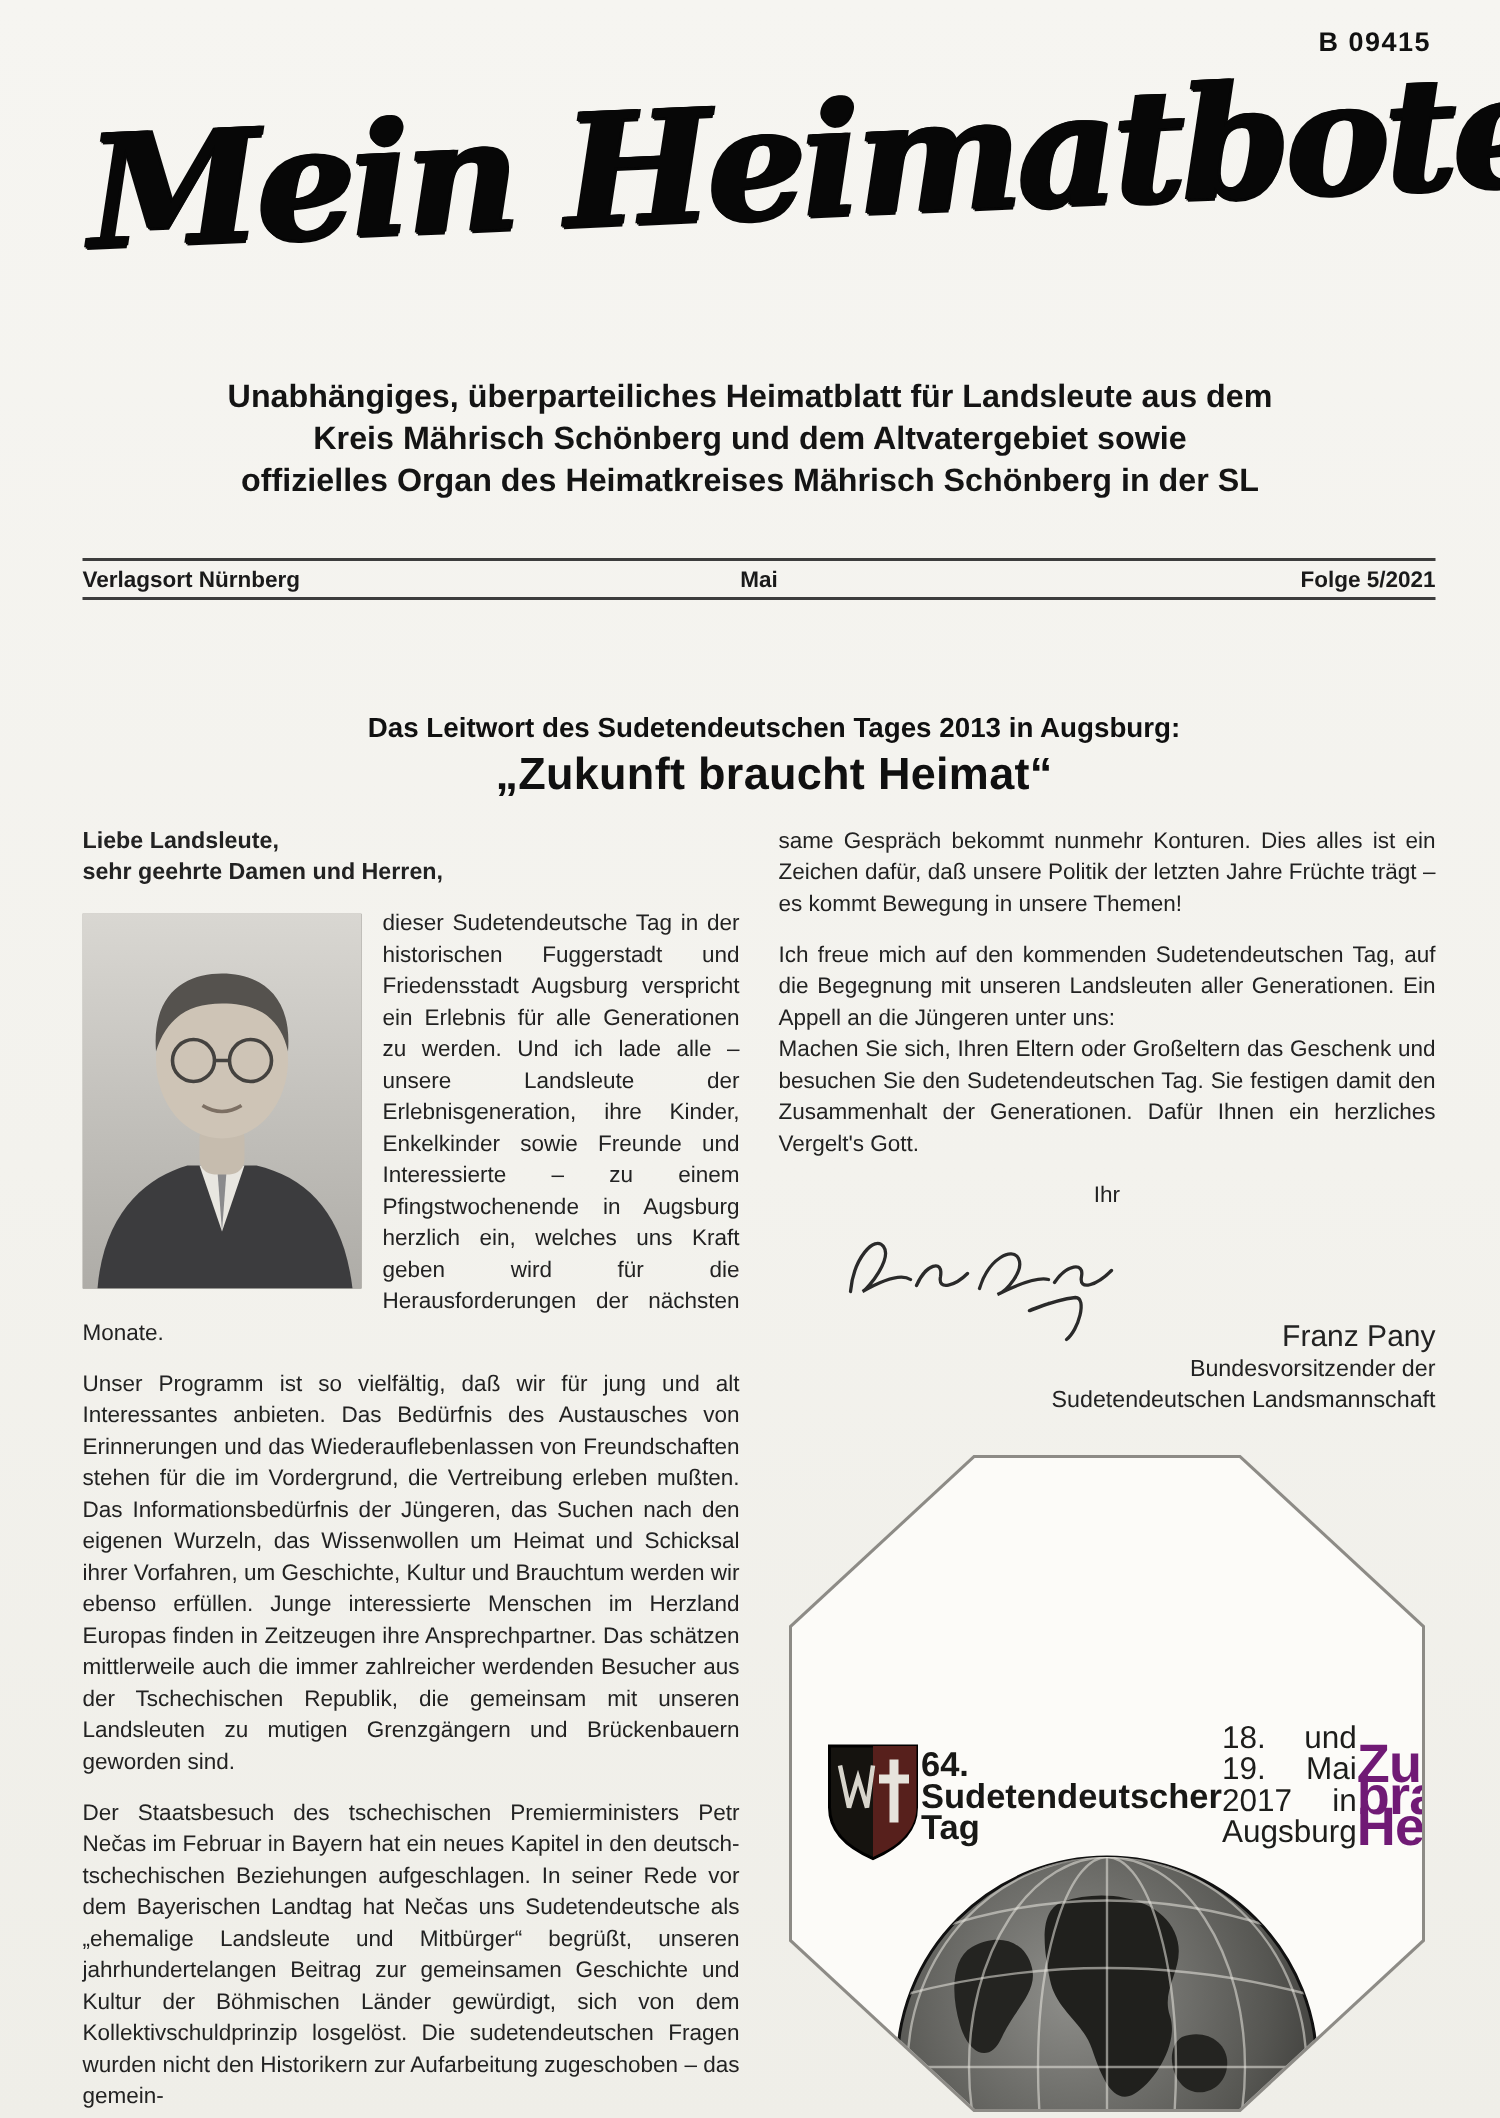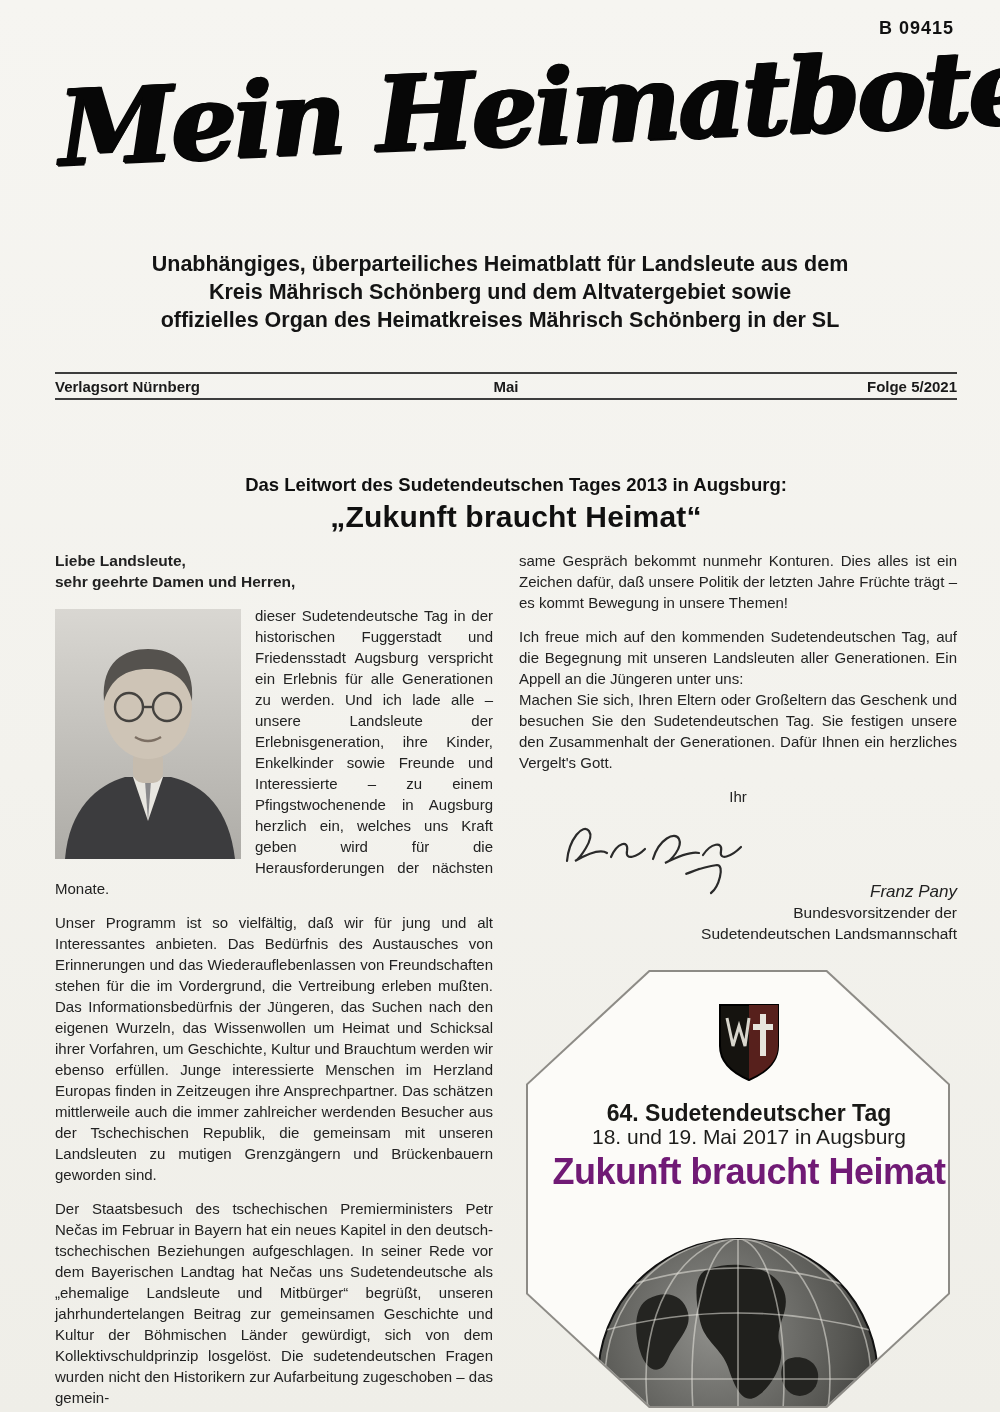--- a/index.html
+++ b/index.html
@@ -48,35 +48,35 @@
 
   .photo {
     float:left; width:186px; height:250px; margin:4px 14px 4px 0;
     background:#b9b7b2; box-shadow:0 0 0 1px #9a9892 inset;
   }
   .photo svg { display:block; }
 
   .closing-line { margin:4px 0 2px 0 !important; text-align:center; }
   .signature { width:230px; height:86px; margin:2px 0 0 30px; }
   .sig-block { text-align:right; line-height:21px; margin-top:-14px; }
-  .sig-name { font-style:italic; font-size:17px; }
+  .sig-name { font-size:20px; }
   .sig-title { font-size:15.5px; }
 
   
   .badge-outer {
     width:424px; height:438px; margin:26px auto 0 auto;
     background:#8d8b86;
     clip-path: polygon(29% 0%, 71% 0%, 100% 26%, 100% 74%, 71% 100%, 29% 100%, 0% 74%, 0% 26%);
     position:relative;
   }
   .badge-inner {
     position:absolute; top:2px; left:2px; right:2px; bottom:2px;
     background:#fcfbf8;
     clip-path: polygon(29% 0%, 71% 0%, 100% 26%, 100% 74%, 71% 100%, 29% 100%, 0% 74%, 0% 26%);
-    display:flex; flex-direction:column; align-items:center;padding-left:22px;
+    display:flex; align-items:center;padding-left:22px;
   }
   .crest { margin-top:30px; }
   .badge-line1 { margin-top:16px; font-weight:bold; font-size:23px; color:#181816; }
   .badge-line2 { margin-top:2px; font-size:21px; color:#1d1d1b; }
   .badge-slogan { margin-top:14px; font-weight:bold; font-size:36px; letter-spacing:-0.5px; color:#701a75; }
   .globe { position:absolute; bottom:-48px; left:50%; transform:translateX(-50%); }
 </style>
 </head>
 <body>
 
@@ -139,21 +139,21 @@
       </div>
 
       <p>dieser Sudetendeutsche Tag in der historischen Fuggerstadt und Friedensstadt Augsburg verspricht ein Erlebnis für alle Generationen zu werden. Und ich lade alle – unsere Landsleute der Erlebnisgeneration, ihre Kinder, Enkelkinder sowie Freunde und Interessierte – zu einem Pfingstwochenende in Augsburg herzlich ein, welches uns Kraft geben wird für die Herausforderungen der nächsten Monate.</p>
       <p>Unser Programm ist so vielfältig, daß wir für jung und alt Interessantes anbieten. Das Bedürfnis des Austausches von Erinnerungen und das Wiederauflebenlassen von Freundschaften stehen für die im Vordergrund, die Vertreibung erleben mußten. Das Informationsbedürfnis der Jüngeren, das Suchen nach den eigenen Wurzeln, das Wissenwollen um Heimat und Schicksal ihrer Vorfahren, um Geschichte, Kultur und Brauchtum werden wir ebenso erfüllen. Junge interessierte Menschen im Herzland Europas finden in Zeitzeugen ihre Ansprechpartner. Das schätzen mittlerweile auch die immer zahlreicher werdenden Besucher aus der Tschechischen Republik, die gemeinsam mit unseren Landsleuten zu mutigen Grenzgängern und Brückenbauern geworden sind.</p>
       <p>Der Staatsbesuch des tschechischen Premierministers Petr Nečas im Februar in Bayern hat ein neues Kapitel in den deutsch-tschechischen Beziehungen aufgeschlagen. In seiner Rede vor dem Bayerischen Landtag hat Nečas uns Sudetendeutsche als „ehemalige Landsleute und Mitbürger“ begrüßt, unseren jahrhundertelangen Beitrag zur gemeinsamen Geschichte und Kultur der Böhmischen Länder gewürdigt, sich von dem Kollektivschuldprinzip losgelöst. Die sudetendeutschen Fragen wurden nicht den Historikern zur Aufarbeitung zugeschoben – das gemein-</p>
     </div>
 
     <div class="col">
       <p>same Gespräch bekommt nunmehr Konturen. Dies alles ist ein Zeichen dafür, daß unsere Politik der letzten Jahre Früchte trägt – es kommt Bewegung in unsere Themen!</p>
       <p style="margin-bottom:0">Ich freue mich auf den kommenden Sudetendeutschen Tag, auf die Begegnung mit unseren Landsleuten aller Generationen. Ein Appell an die Jüngeren unter uns:</p>
-      <p>Machen Sie sich, Ihren Eltern oder Großeltern das Geschenk und besuchen Sie den Sudetendeutschen Tag. Sie festigen unsere den Zusammenhalt der Generationen. Dafür Ihnen ein herzliches Vergelt's Gott.</p>
+      <p>Machen Sie sich, Ihren Eltern oder Großeltern das Geschenk und besuchen Sie den Sudetendeutschen Tag. Sie festigen damit den Zusammenhalt der Generationen. Dafür Ihnen ein herzliches Vergelt's Gott.</p>
       <p class="closing-line">Ihr</p>
 
       <div class="signature">
         <svg width="230" height="86" viewBox="0 0 230 86" xmlns="http://www.w3.org/2000/svg">
           <g fill="none" stroke="#2a2a2a" stroke-width="2.2" stroke-linecap="round">
             <path d="M18 52 C20 30 34 14 40 22 C46 30 30 50 26 52 C40 44 52 40 58 44"></path>
             <path d="M62 48 C68 34 80 30 78 42 C76 52 88 48 96 40"></path>
             <path d="M104 50 C110 30 126 22 130 30 C134 38 122 52 116 54 C128 48 142 42 150 44"></path>
             <path d="M154 46 C162 34 174 32 172 42 C170 52 182 48 192 38"></path>
             <path d="M150 60 C120 72 150 58 168 56 C176 56 170 78 162 84"></path>

